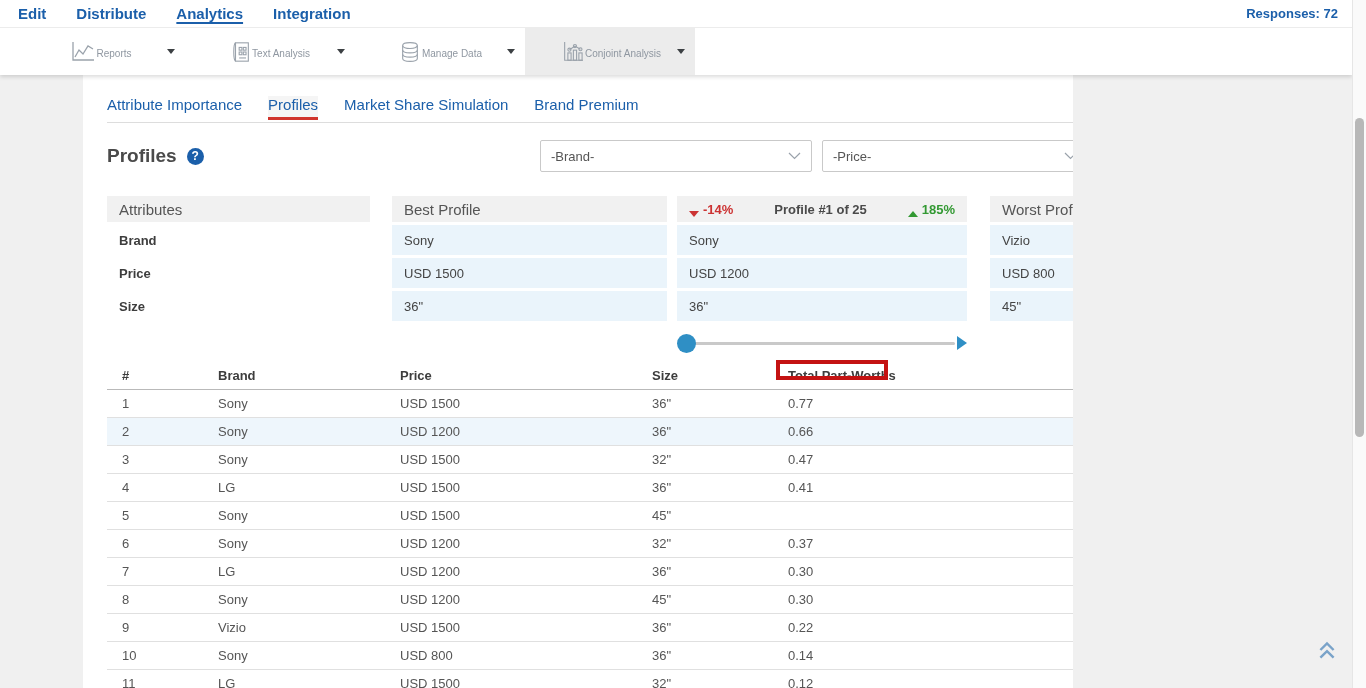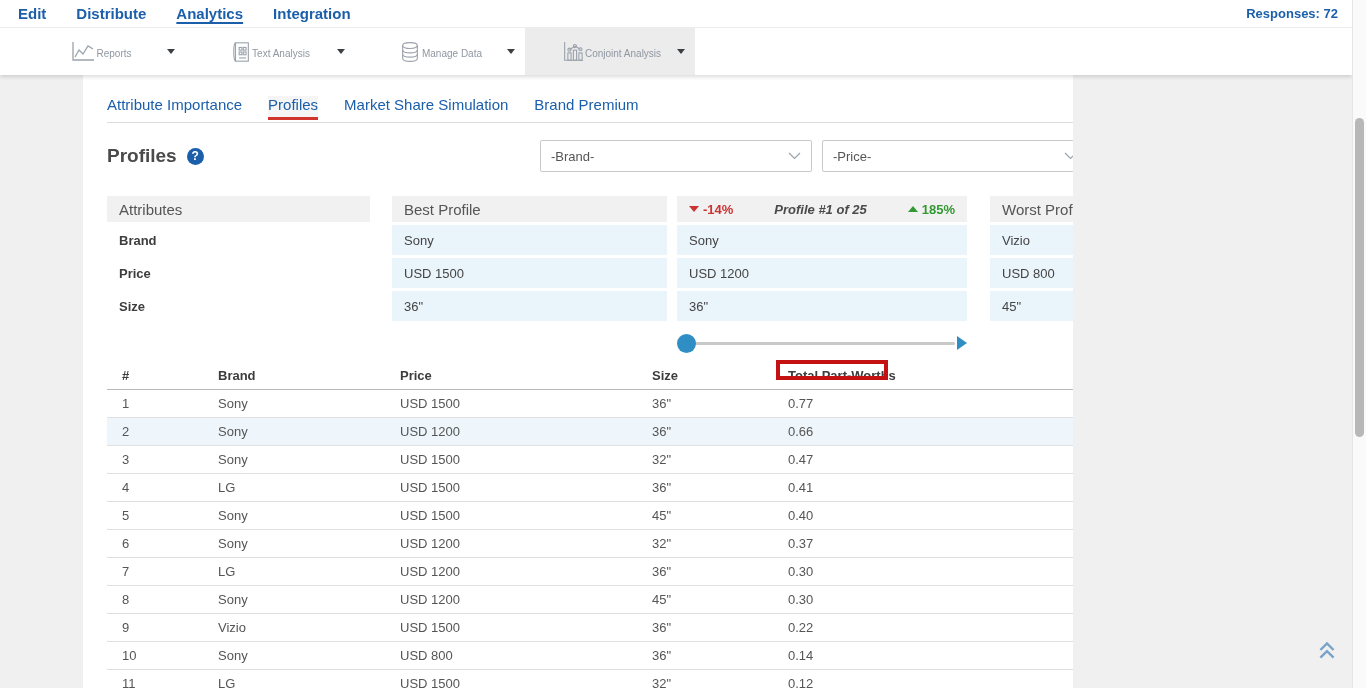--- a/index.html
+++ b/index.html
@@ -82,22 +82,22 @@
   .compare { position:absolute; top:121px; left:24px; display:flex; }
   .col-attrs   { width:263px; margin-right:22px; }
   .col-best    { width:275px; margin-right:10px; }
   .col-current { width:290px; margin-right:15px; }
   .col-worst   { width:261px;margin-left:8px; }
   .col-header {
     height:26px; background:#f1f1f1; display:flex; align-items:center;
     padding:0 12px; font-size:15px; color:#555;
   }
   .col-current .col-header { justify-content:space-between; }
-  .current-title { font-size:13px; font-weight:700; color:#4a4a4a;font-style:italic; }
-  .delta { font-size:13px; font-weight:700; display:flex; align-items:center; gap:4px; }
+  .current-title { font-size:13px; font-weight:700; color:#4a4a4a; }
+  .delta { font-size:13px; font-weight:700; display:flex; align-items:flex-end; gap:4px; }
   .delta.down { color:#cc3333; } .delta.up { color:#339933; }
   .tri-down { width:0; height:0; border-left:5px solid transparent; border-right:5px solid transparent; border-top:6px solid #cc3333; }
   .tri-up   { width:0; height:0; border-left:5px solid transparent; border-right:5px solid transparent; border-bottom:6px solid #339933; }
   .cell {
     height:30px; margin-top:3px; display:flex; align-items:center;
     padding:0 12px; font-size:13px; color:#444;
   }
   .col-best .cell, .col-current .cell, .col-worst .cell { background:#eaf4fb; }
   .col-attrs .cell { font-weight:700; color:#3d3d3d; }
 
@@ -322,21 +322,20 @@
     <div>LG</div>
     <div>USD 1500</div>
     <div>36"</div>
     <div>0.41</div>
   </div>
         <div class="trow">
     <div>5</div>
     <div>Sony</div>
     <div>USD 1500</div>
     <div>45"</div>
-    <div>0.40</div>
   </div>
         <div class="trow">
     <div>6</div>
     <div>Sony</div>
     <div>USD 1200</div>
     <div>32"</div>
     <div>0.37</div>
   </div>
         <div class="trow">
     <div>7</div>

